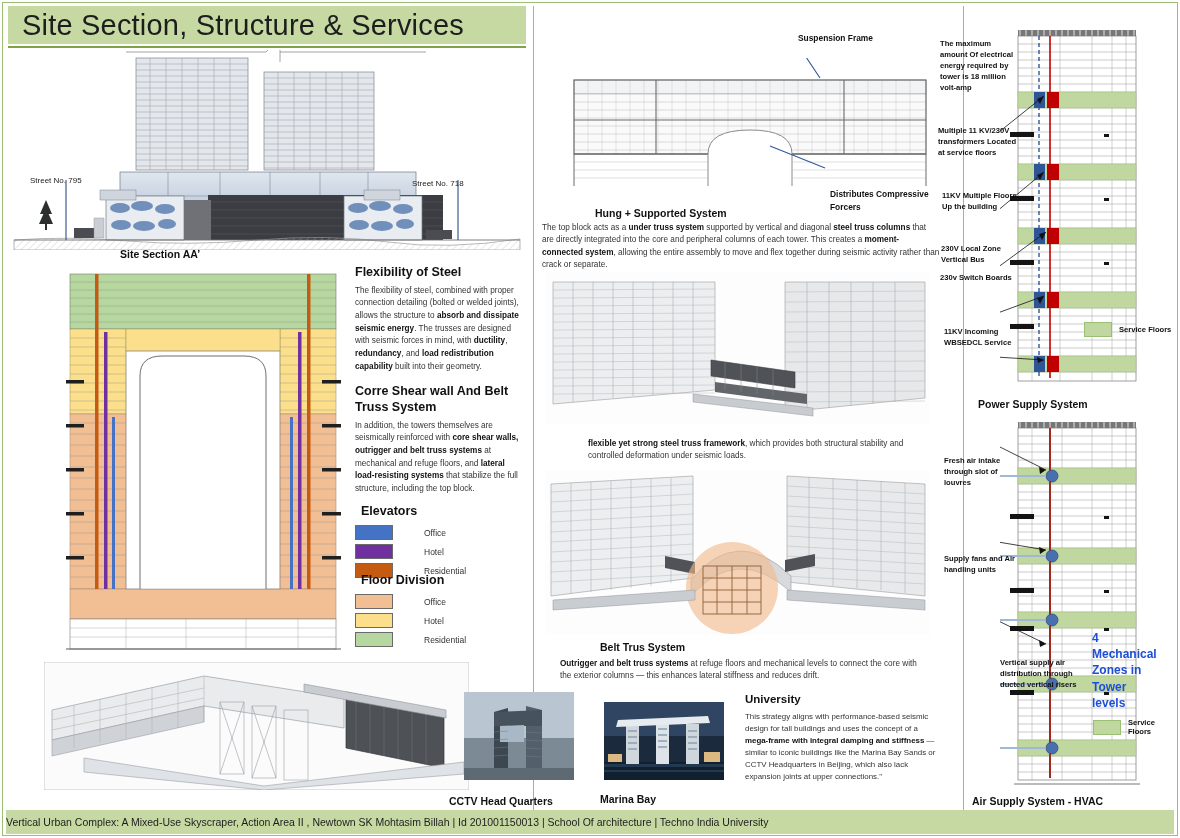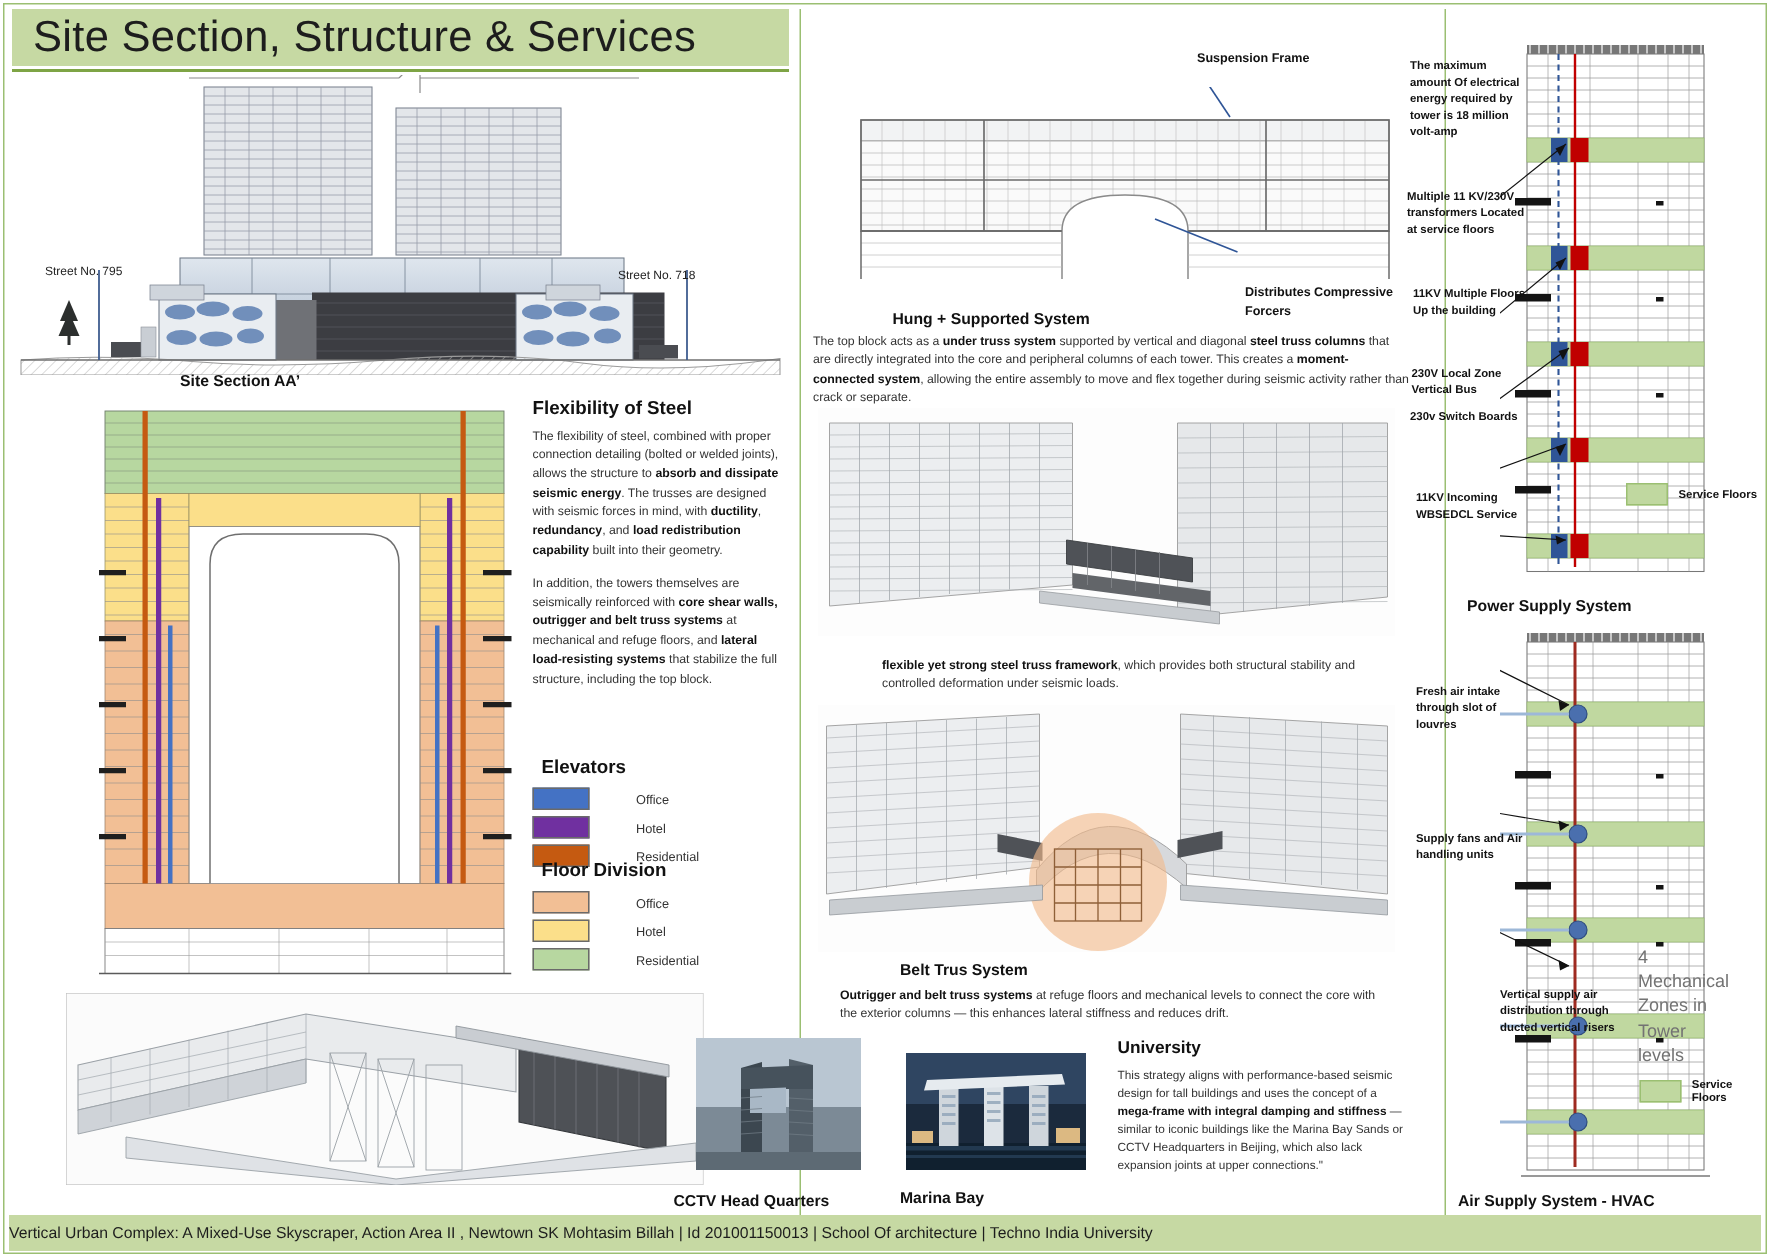--- a/index.html
+++ b/index.html
@@ -61,21 +61,21 @@
   .art{position:absolute;}
   svg{display:block;}
 
   
   .photo{position:absolute;overflow:hidden;border:0;}
 
   .srv-legend{position:absolute;display:flex;align-items:center;}
   .srv-legend .sw2{width:26px;height:13px;background:#c0d8a0;border:1px solid #9bbf72;}
   .srv-legend .tx{font-size:7.6px;font-weight:bold;line-height:1.25;margin-left:7px;color:#111;}
 
-  .big-note{position:absolute;font-size:12px;font-weight:normal;line-height:1.35;color:#737373;}
+  .big-note{position:absolute;font-size:12px;font-weight:bold;line-height:1.35;color:#1d4ed8;}
 </style>
 </head>
 <body>
 
 <div class="board">
 
   <div class="outer-border"></div>
   <div class="col-divider d1"></div>
   <div class="col-divider d2"></div>
 
@@ -338,20 +338,21 @@
       <line x1="0" y1="377" x2="275" y2="377" stroke="#5a5a5a" stroke-width="1"></line>
     </svg>
   </div>
 
   <div style="position:absolute;left:355px;top:265px;width:170px;">
     <div class="h-sec">Flexibility of Steel</div>
     <div class="p-sec">The flexibility of steel, combined with proper connection detailing (bolted or welded joints), allows the structure to <b>absorb and dissipate seismic energy</b>. The trusses are designed with seismic forces in mind, with <b>ductility</b>, <b>redundancy</b>, and <b>load redistribution capability</b> built into their geometry.</div>
   </div>
 
   <div style="position:absolute;left:355px;top:383px;width:170px;">
+    <div class="h-sec" style="line-height:1.3;">Corre Shear wall And Belt Truss System</div>
     <div class="p-sec">In addition, the towers themselves are seismically reinforced with <b>core shear walls, outrigger and belt truss systems</b> at mechanical and refuge floors, and <b>lateral load-resisting systems</b> that stabilize the full structure, including the top block.</div>
   </div>
 
   <div style="position:absolute;left:355px;top:494px;width:170px;">
     <div class="legend-title">Elevators</div>
     <div>
       <div class="legend-row">
         <span class="sw" style="background: rgb(68, 114, 196);"></span>
         <span class="lb">Office</span>
       </div>

